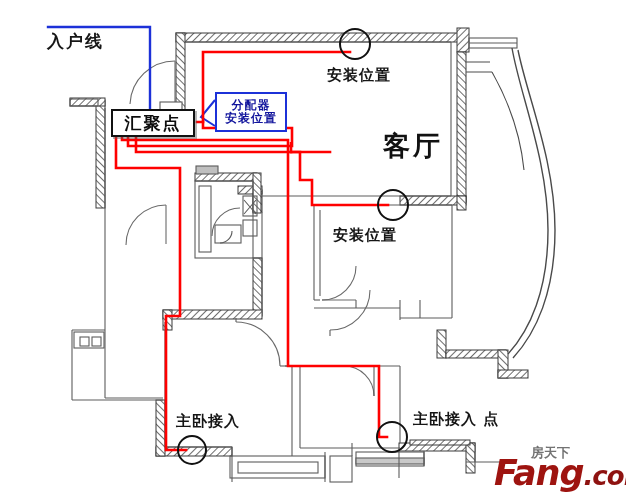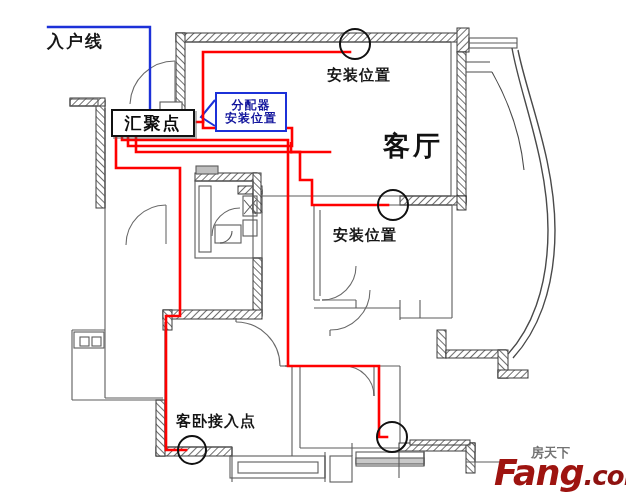--- a/index.html
+++ b/index.html
@@ -332,21 +332,22 @@
   <div id="hub-box">
     <span>汇聚点</span>
   </div>
 
   <div class="lbl lbl-access" style="left:327px; top:66px;">安装位置</div>
 
   <div class="lbl lbl-room" style="left:383px; top:128px;">客厅</div>
 
   <div class="lbl lbl-access" style="left:333px; top:226px;">安装位置</div>
 
-  <div class="lbl lbl-access" style="left:176px; top:412px;">客卧接入点</div>
-
+  <div class="lbl lbl-access" style="left:176px; top:412px;">主卧接入</div>
+
+  <div class="lbl lbl-access" style="left:413px; top:410px;">主卧接入 点</div>
 
   <div id="logo">
     <div id="logo-cn">房天下</div>
     <div id="logo-en"><span>Fang</span><span class="dotcom">.com</span></div>
   </div>
 
 </div>
 
 </body></html>

